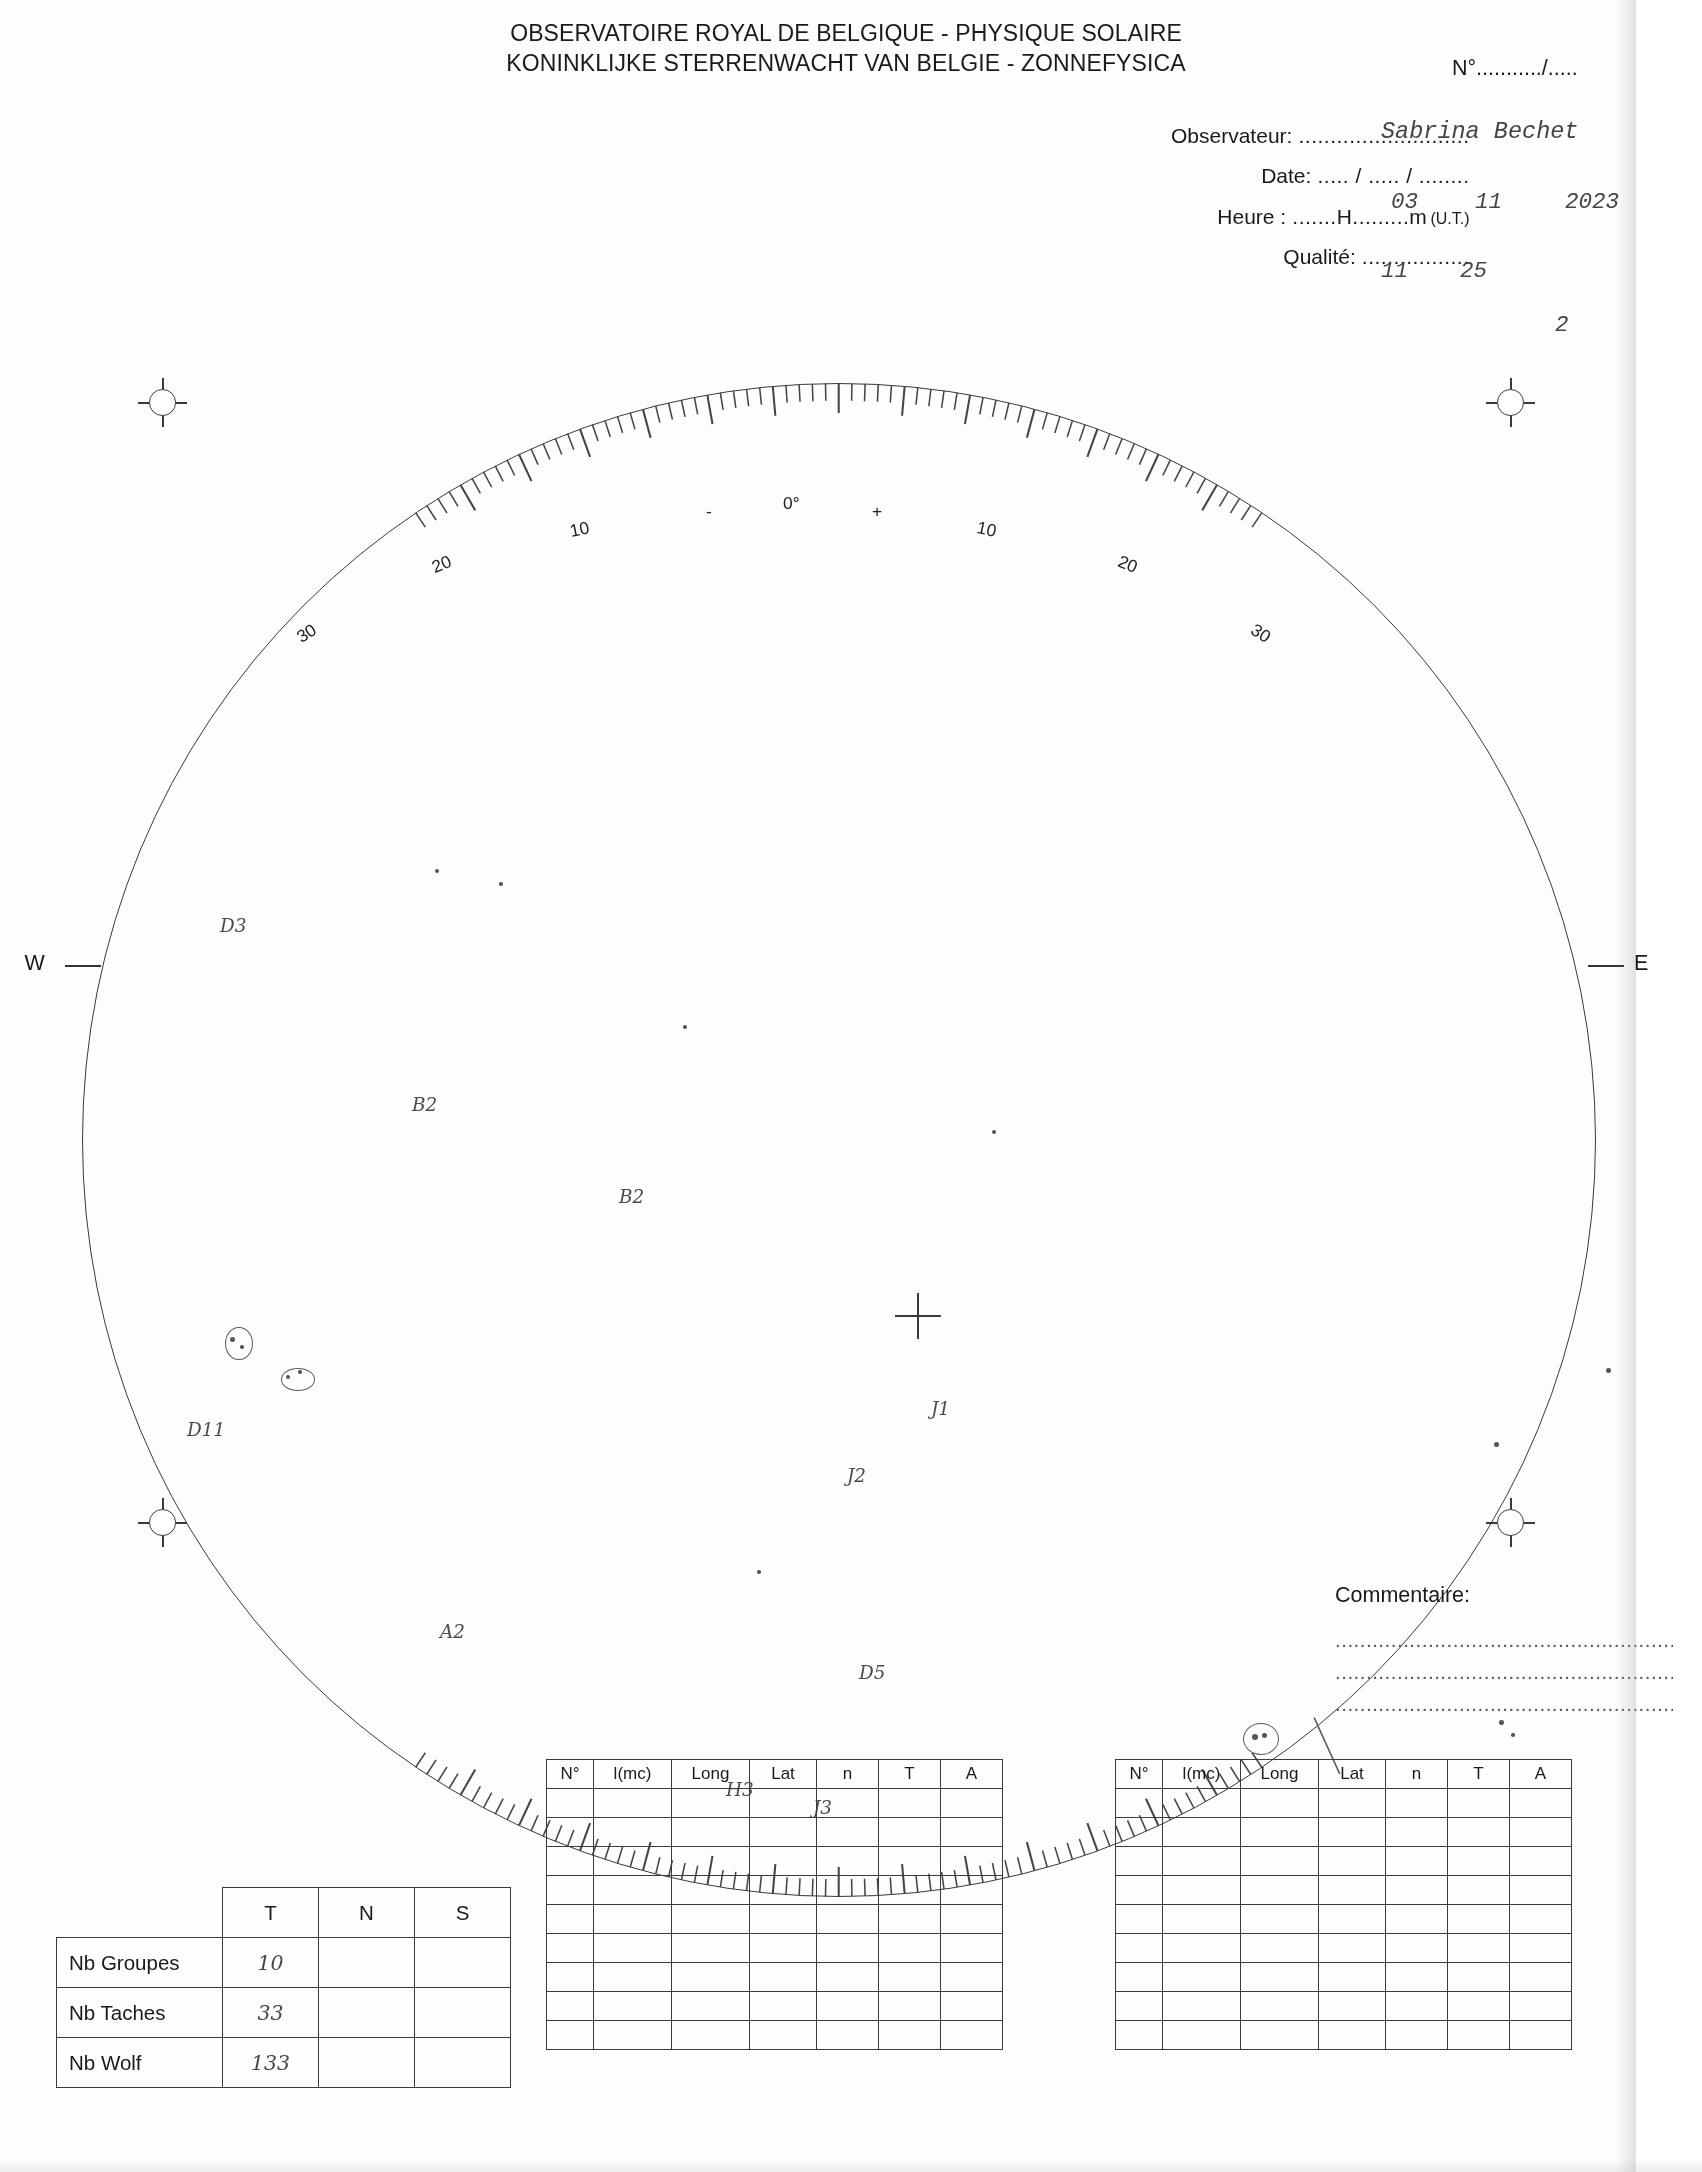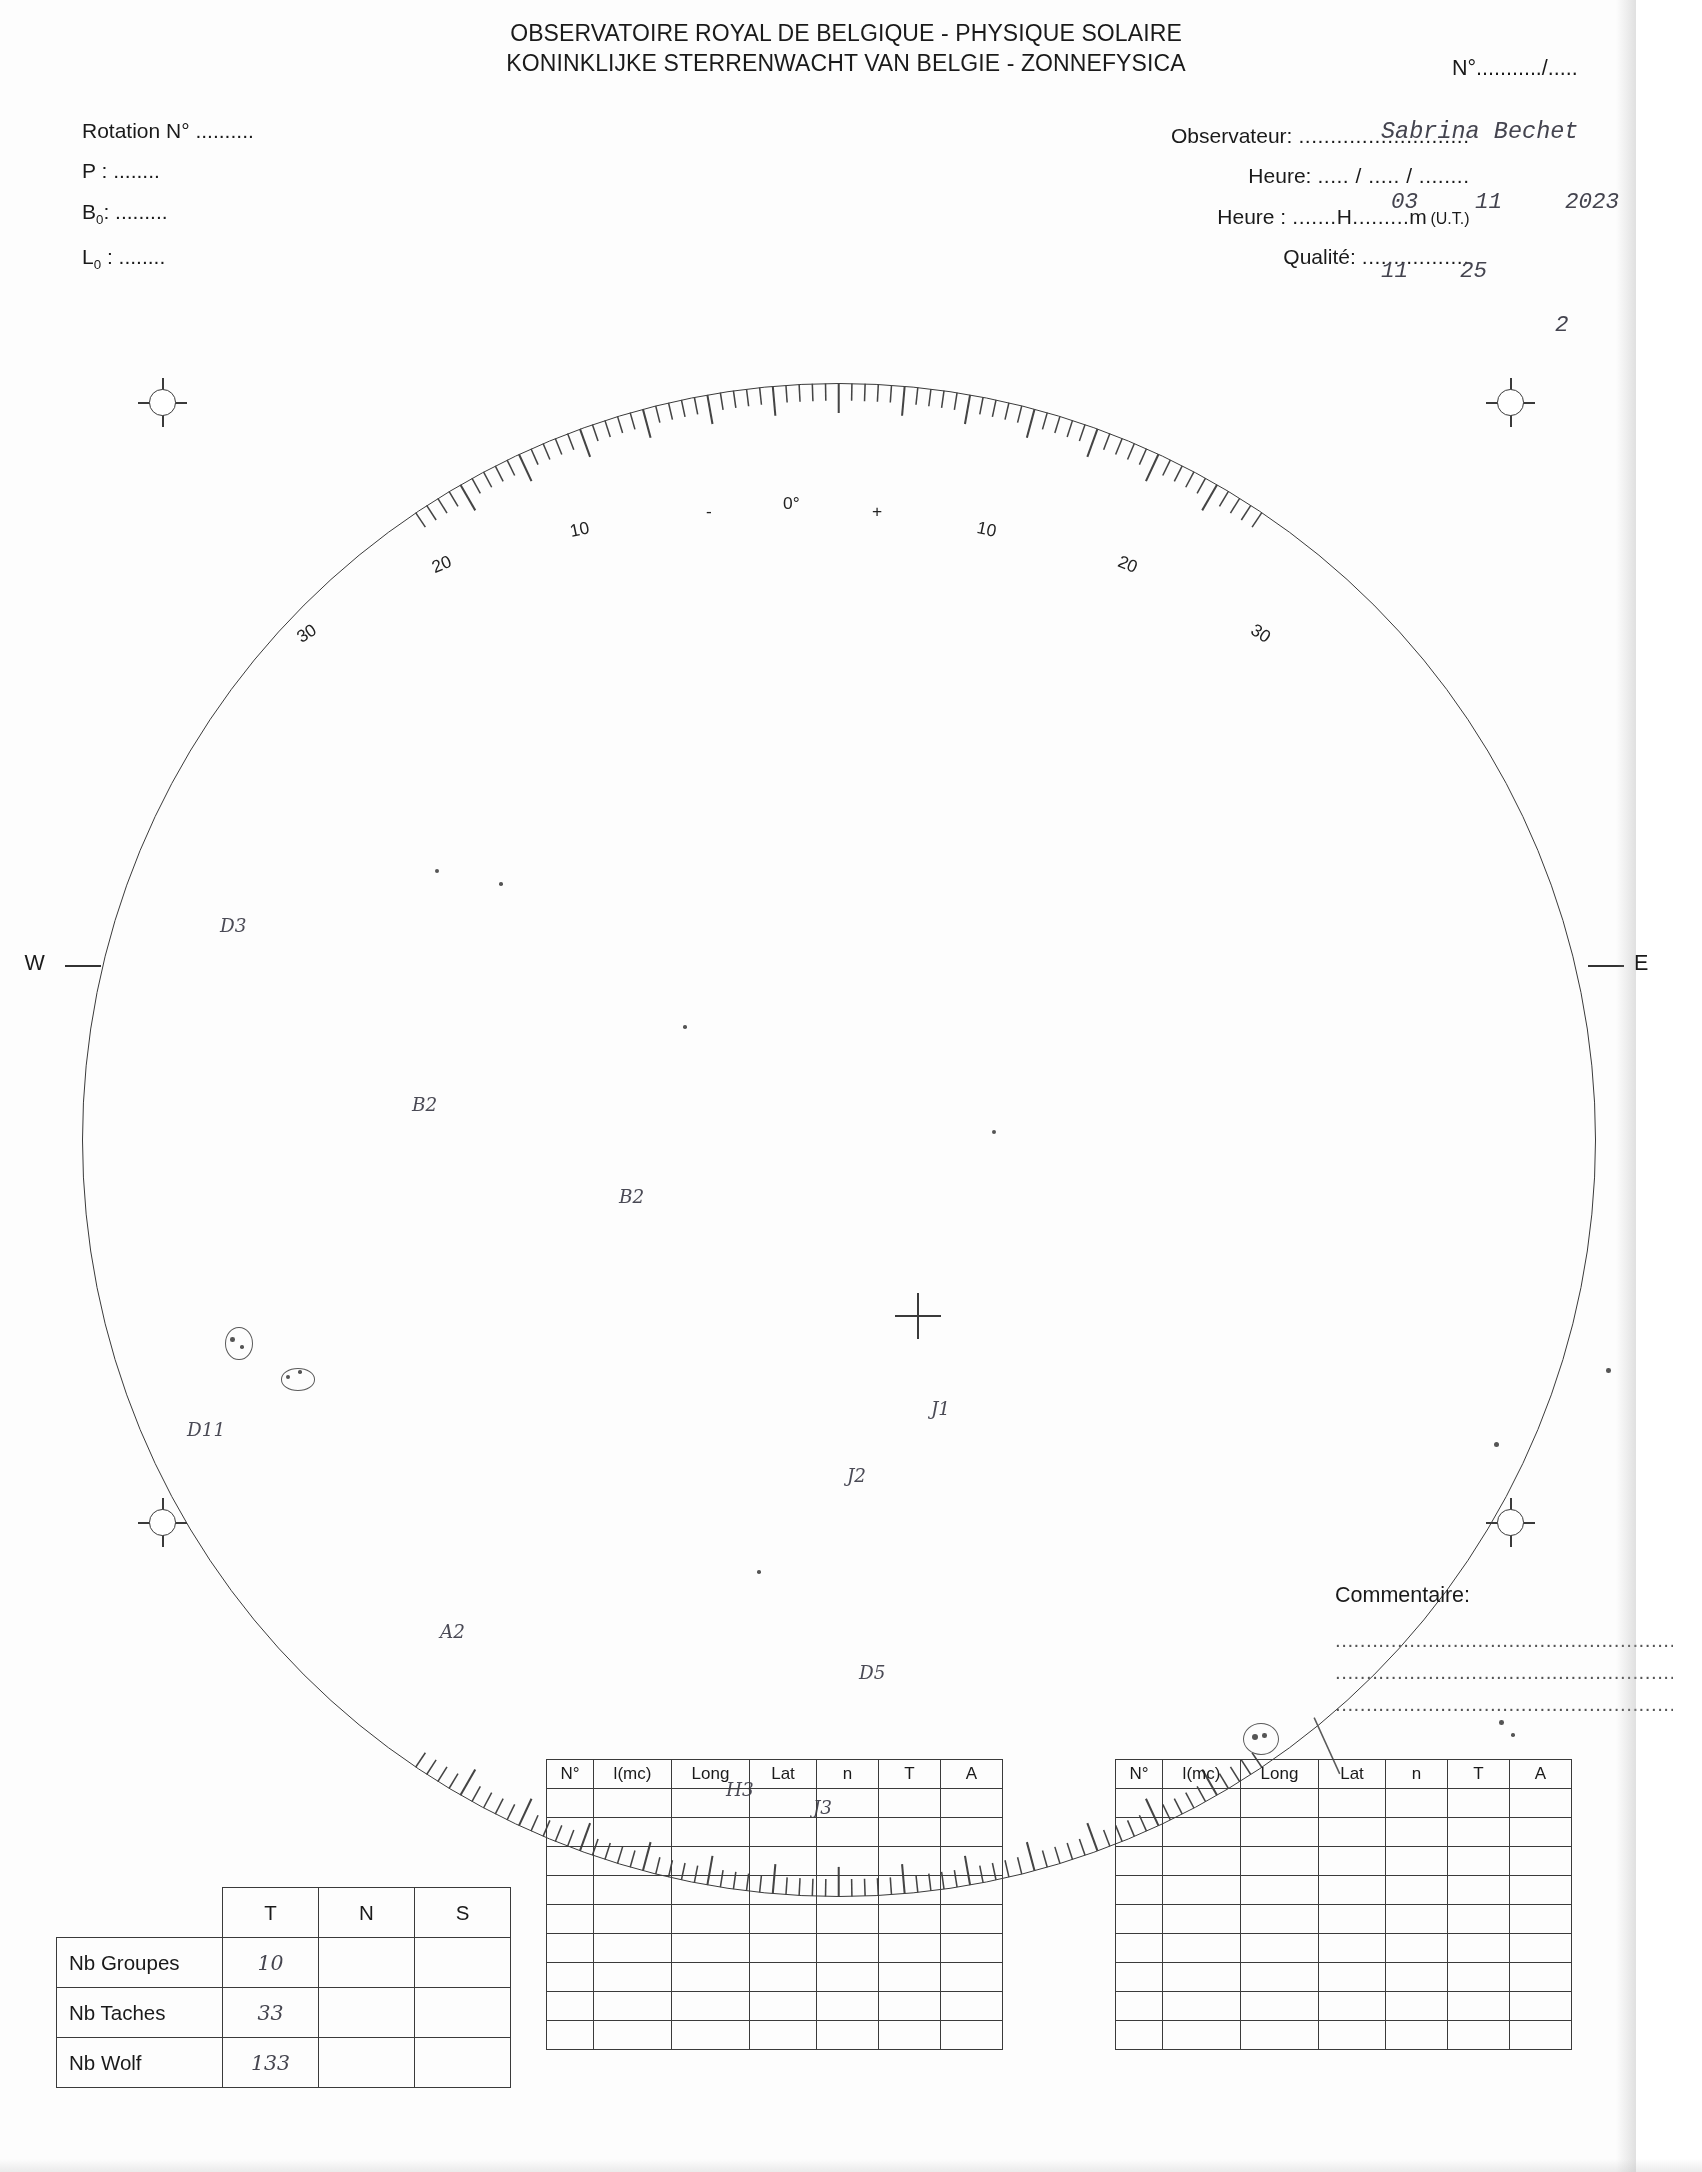--- a/index.html
+++ b/index.html
@@ -262,38 +262,28 @@
 
 <div class="sheet">
 
   <div class="title-block">
     <div class="title-line">OBSERVATOIRE ROYAL DE BELGIQUE - PHYSIQUE SOLAIRE</div>
     <div class="title-line">KONINKLIJKE STERRENWACHT VAN BELGIE - ZONNEFYSICA</div>
   </div>
 
   <div class="doc-number">N°.........../.....</div>
 
-  <div class="left-fields">
-    <div class="fld">Rotation N° ..........</div>
-    <div class="fld">P : ........</div>
-    <div class="fld">
-      <span>B</span><span class="sub">0</span><span>: .........</span>
-    </div>
-    <div class="fld">
-      <span>L</span><span class="sub">0</span><span> : ........</span>
-    </div>
-  </div>
 
   <div class="right-fields">
     <div class="row">
       <span class="lbl">Observateur:</span>
       <span class="dots">...........................</span>
     </div>
     <div class="row">
-      <span class="lbl">Heure:</span>
+      <span class="lbl">Date:</span>
       <span class="dots">..... / ..... / ........</span>
     </div>
     <div class="row">
       <span class="lbl">Heure :</span>
       <span class="dots">.......H.........m</span>
       <span class="ut">(U.T.)</span>
     </div>
     <div class="row">
       <span class="lbl">Qualité:</span>
       <span class="dots">.................</span>

